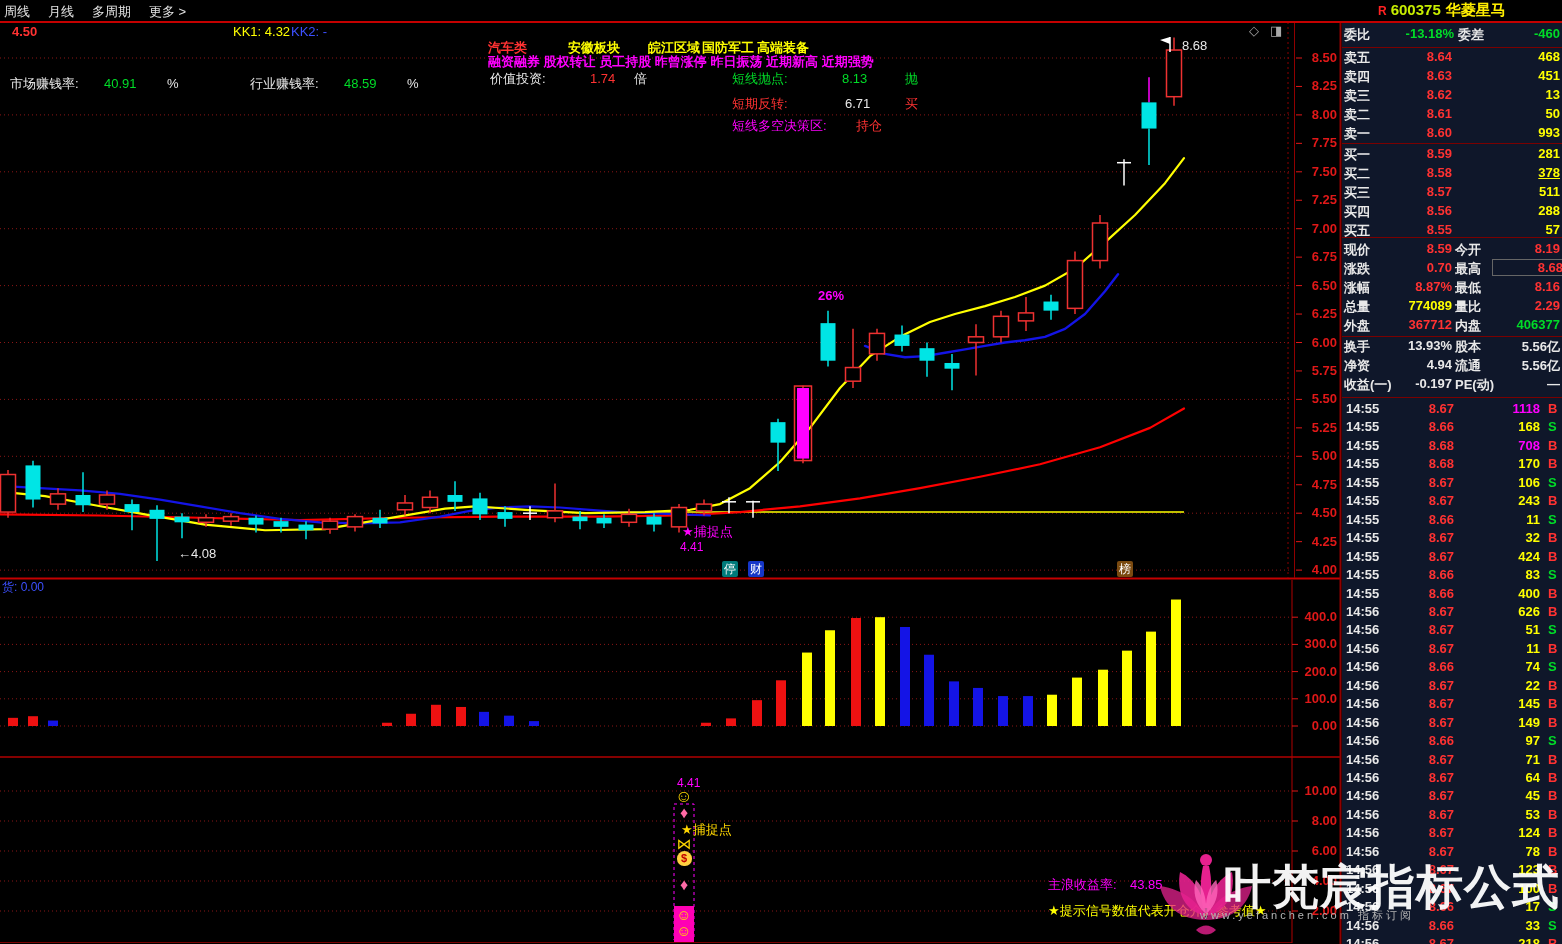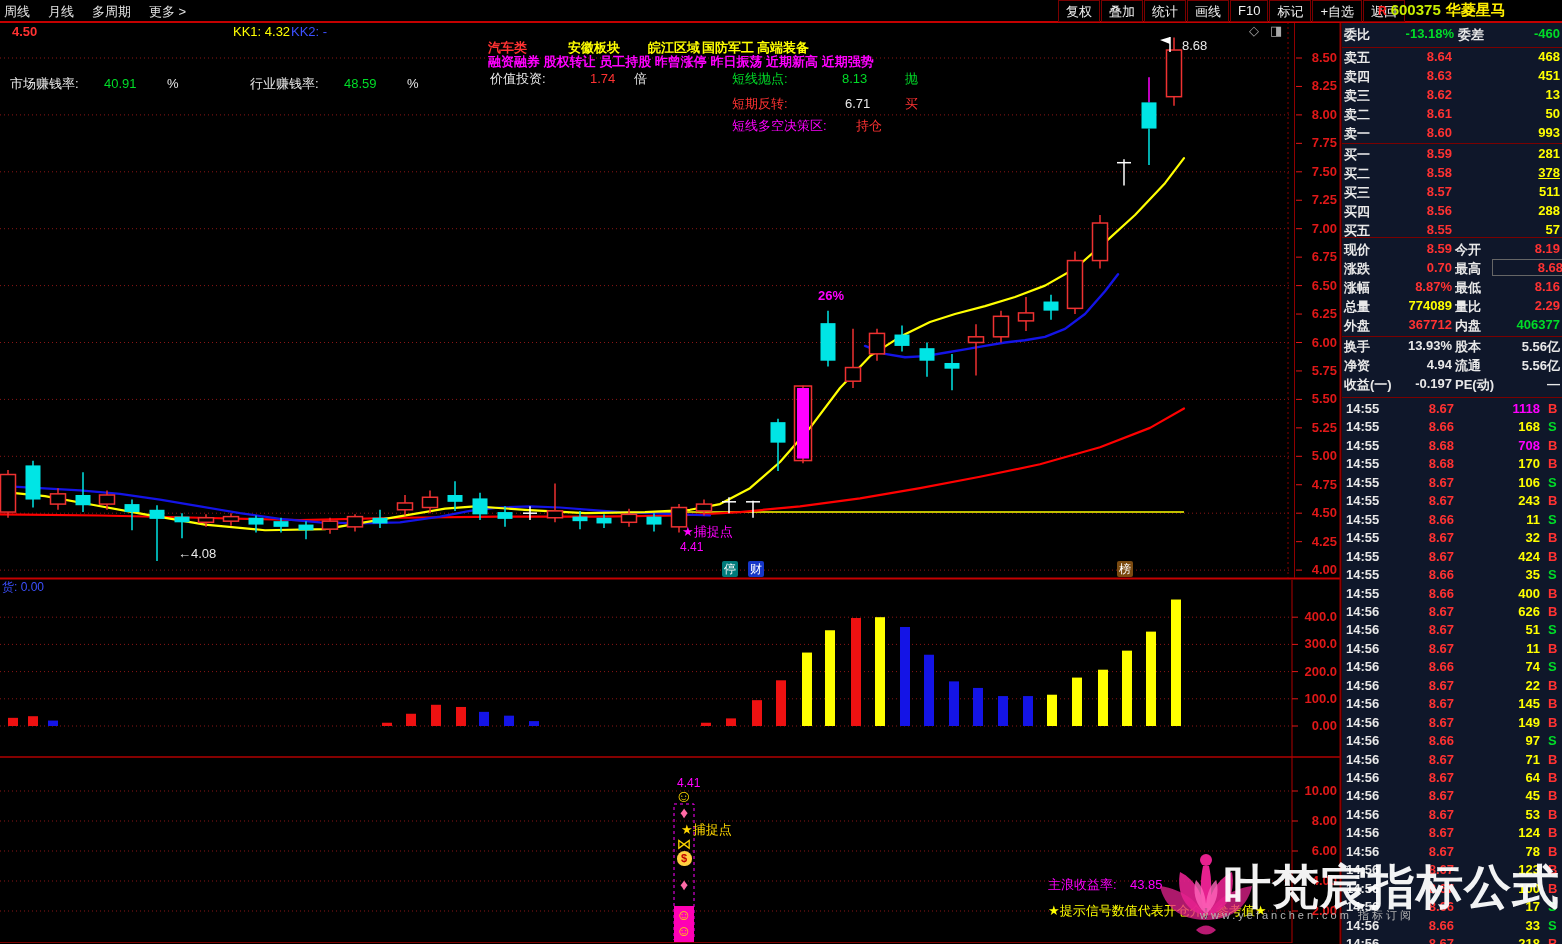--- a/index.html
+++ b/index.html
@@ -270,30 +270,20 @@
       <rect x="674" y="804" width="20" height="136" fill="none" stroke="#ff00ff" stroke-width="1" stroke-dasharray="3,3"></rect>
     </svg>
 
   <div id="topbar">
     <div id="menu-left">
         <div class="ml-item">周线</div>
         <div class="ml-item">月线</div>
         <div class="ml-item">多周期</div>
         <div class="ml-item">更多 &gt;</div>
       </div>
-    <div id="menu-right">
-        <div class="mr-item">复权</div>
-        <div class="mr-item">叠加</div>
-        <div class="mr-item">统计</div>
-        <div class="mr-item">画线</div>
-        <div class="mr-item">F10</div>
-        <div class="mr-item">标记</div>
-        <div class="mr-item">+自选</div>
-        <div class="mr-item">返回</div>
-      </div>
     <div id="stock-title">
       <span class="r">R</span><span class="code">600375</span><span class="name">华菱星马</span>
     </div>
   </div>
 
   <div class="ov c-red b" style="left:12px;top:24px">4.50</div>
   <div class="ov c-yellow" style="left:233px;top:24px">KK1: 4.32</div>
   <div class="ov c-blue" style="left:291px;top:24px">KK2: -</div>
   <div class="chart-icon" style="left:1249px;top:23px">◇</div>
   <div class="chart-icon" style="left:1270px;top:23px">◨</div>
@@ -519,21 +509,21 @@
         </div>
         <div class="tick-row" style="top: 526.6px; left: 0px; width: 220px;">
           <span class="rp-abs c-white" style="left: 4px; top: 0px;">14:55</span>
           <span class="rp-abs c-red ra-r" style="left: 48px; top: 0px; width: 64px;">8.67</span>
           <span class="rp-abs ra-r c-yellow" style="left: 130px; top: 0px; width: 68px;">424</span>
           <span class="rp-abs c-red" style="left: 206px; top: 0px;">B</span>
         </div>
         <div class="tick-row" style="top: 545.05px; left: 0px; width: 220px;">
           <span class="rp-abs c-white" style="left: 4px; top: 0px;">14:55</span>
           <span class="rp-abs c-red ra-r" style="left: 48px; top: 0px; width: 64px;">8.66</span>
-          <span class="rp-abs ra-r c-yellow" style="left: 130px; top: 0px; width: 68px;">35</span>
+          <span class="rp-abs ra-r c-yellow" style="left: 130px; top: 0px; width: 68px;">83</span>
           <span class="rp-abs c-green" style="left: 206px; top: 0px;">S</span>
         </div>
         <div class="tick-row" style="top: 563.5px; left: 0px; width: 220px;">
           <span class="rp-abs c-white" style="left: 4px; top: 0px;">14:55</span>
           <span class="rp-abs c-red ra-r" style="left: 48px; top: 0px; width: 64px;">8.66</span>
           <span class="rp-abs ra-r c-yellow" style="left: 130px; top: 0px; width: 68px;">400</span>
           <span class="rp-abs c-red" style="left: 206px; top: 0px;">B</span>
         </div>
         <div class="tick-row" style="top: 581.95px; left: 0px; width: 220px;">
           <span class="rp-abs c-white" style="left: 4px; top: 0px;">14:56</span>

